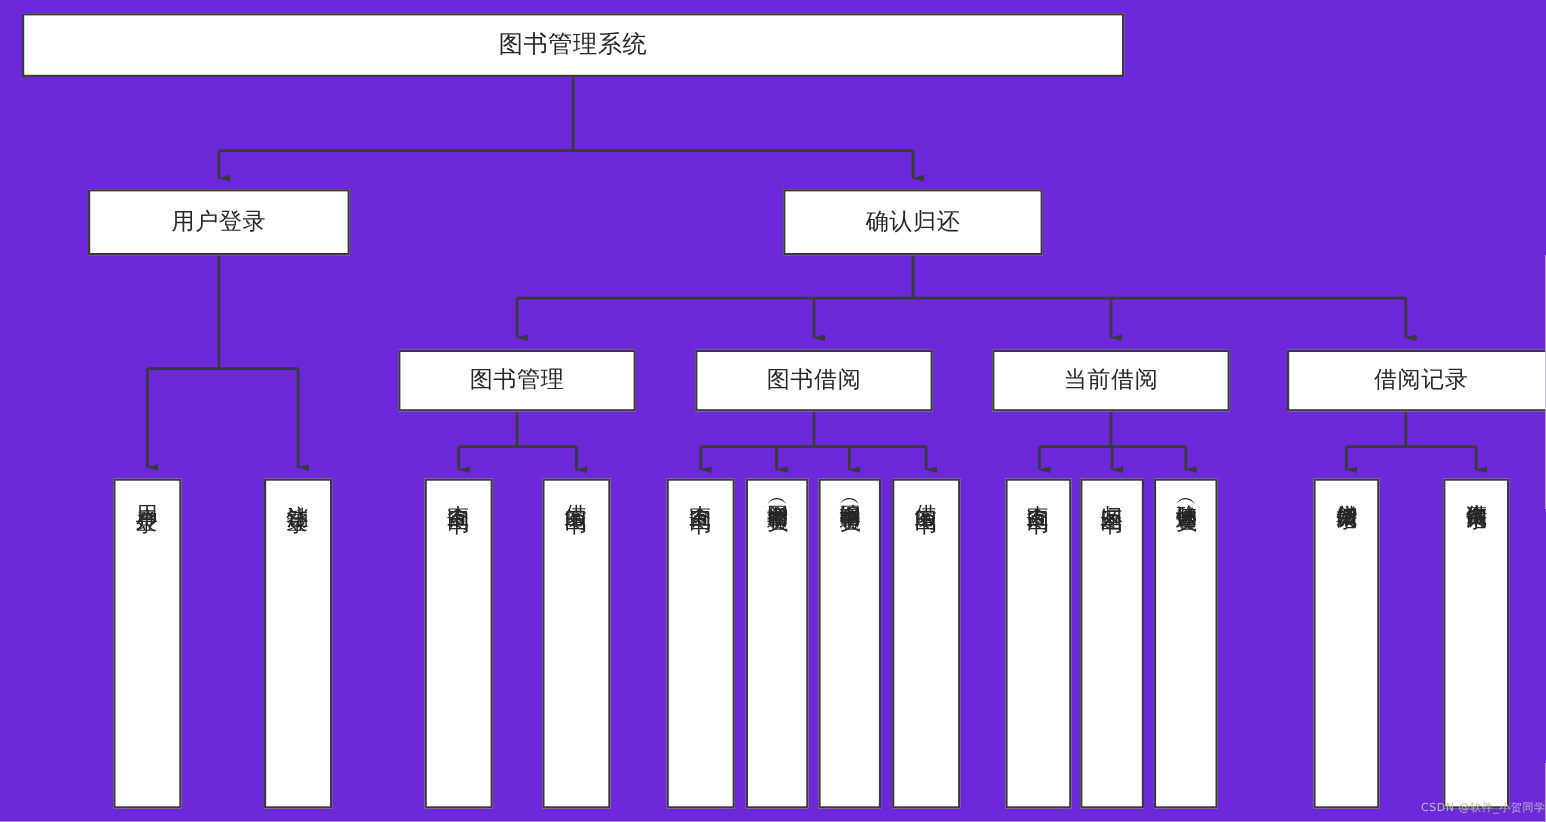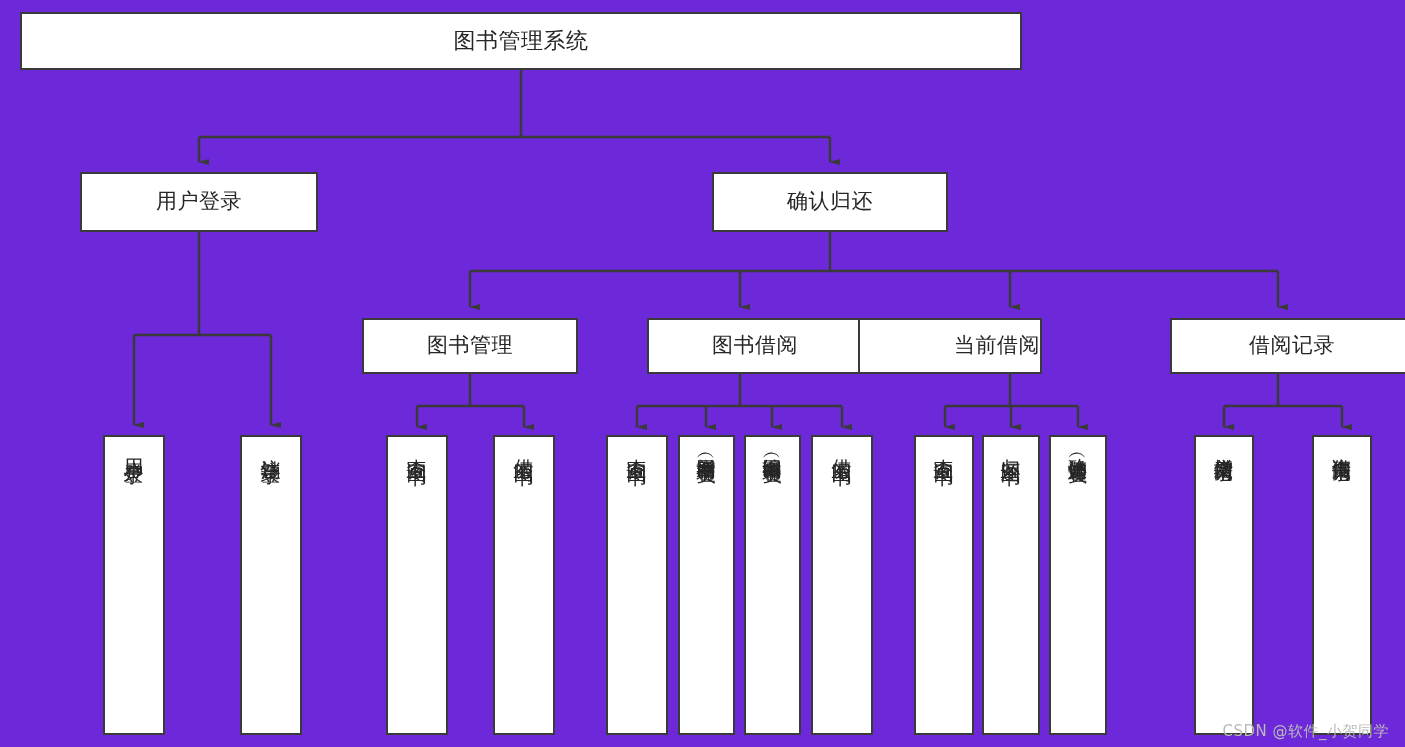--- a/index.html
+++ b/index.html
@@ -62,23 +62,23 @@
     line-height: 1;
     letter-spacing: 2.5px;
     white-space: nowrap;
   }
   .node.v.tall .lbl {
     letter-spacing: 1px;
     font-size: 19px;
   }
   .watermark {
     position: absolute;
-    right: 16px;
+    right: 0;
     bottom: 6px;
-    font-size: 15px;
+    font-size: 10px;
     color: #b9b9b9;
     white-space: nowrap;
     letter-spacing: 0.5px;
     text-align: center;
   }
 </style>
 </head>
 <body>
 
 <div id="canvas">
@@ -140,24 +140,24 @@
   <div class="node h" style="left:80px; top:172px; width:238px; height:60px;">
     <span class="lbl">用户登录</span>
   </div>
   <div class="node h" style="left:712px; top:172px; width:236px; height:60px;">
     <span class="lbl">确认归还</span>
   </div>
 
   <div class="node h" style="left:362px; top:318px; width:216px; height:56px;">
     <span class="lbl">图书管理</span>
   </div>
-  <div class="node h" style="left:632px; top:318px; width:216px; height:56px;margin-left:15px;">
+  <div class="node h" style="left:632px; top:318px; width:216px; height:56px;">
     <span class="lbl">图书借阅</span>
   </div>
-  <div class="node h" style="left:858px; top:318px; width:184px; height:56px;justify-content:flex-end;">
+  <div class="node h" style="left:902px; top:318px; width:216px; height:56px;">
     <span class="lbl">当前借阅</span>
   </div>
   <div class="node h" style="left:1170px; top:318px; width:244px; height:56px;">
     <span class="lbl">借阅记录</span>
   </div>
 
   <div class="node v" style="left:103px; top:435px; width:62px; height:300px;">
     <span class="lbl">用户登录</span>
   </div>
   <div class="node v" style="left:240px; top:435px; width:62px; height:300px;">

